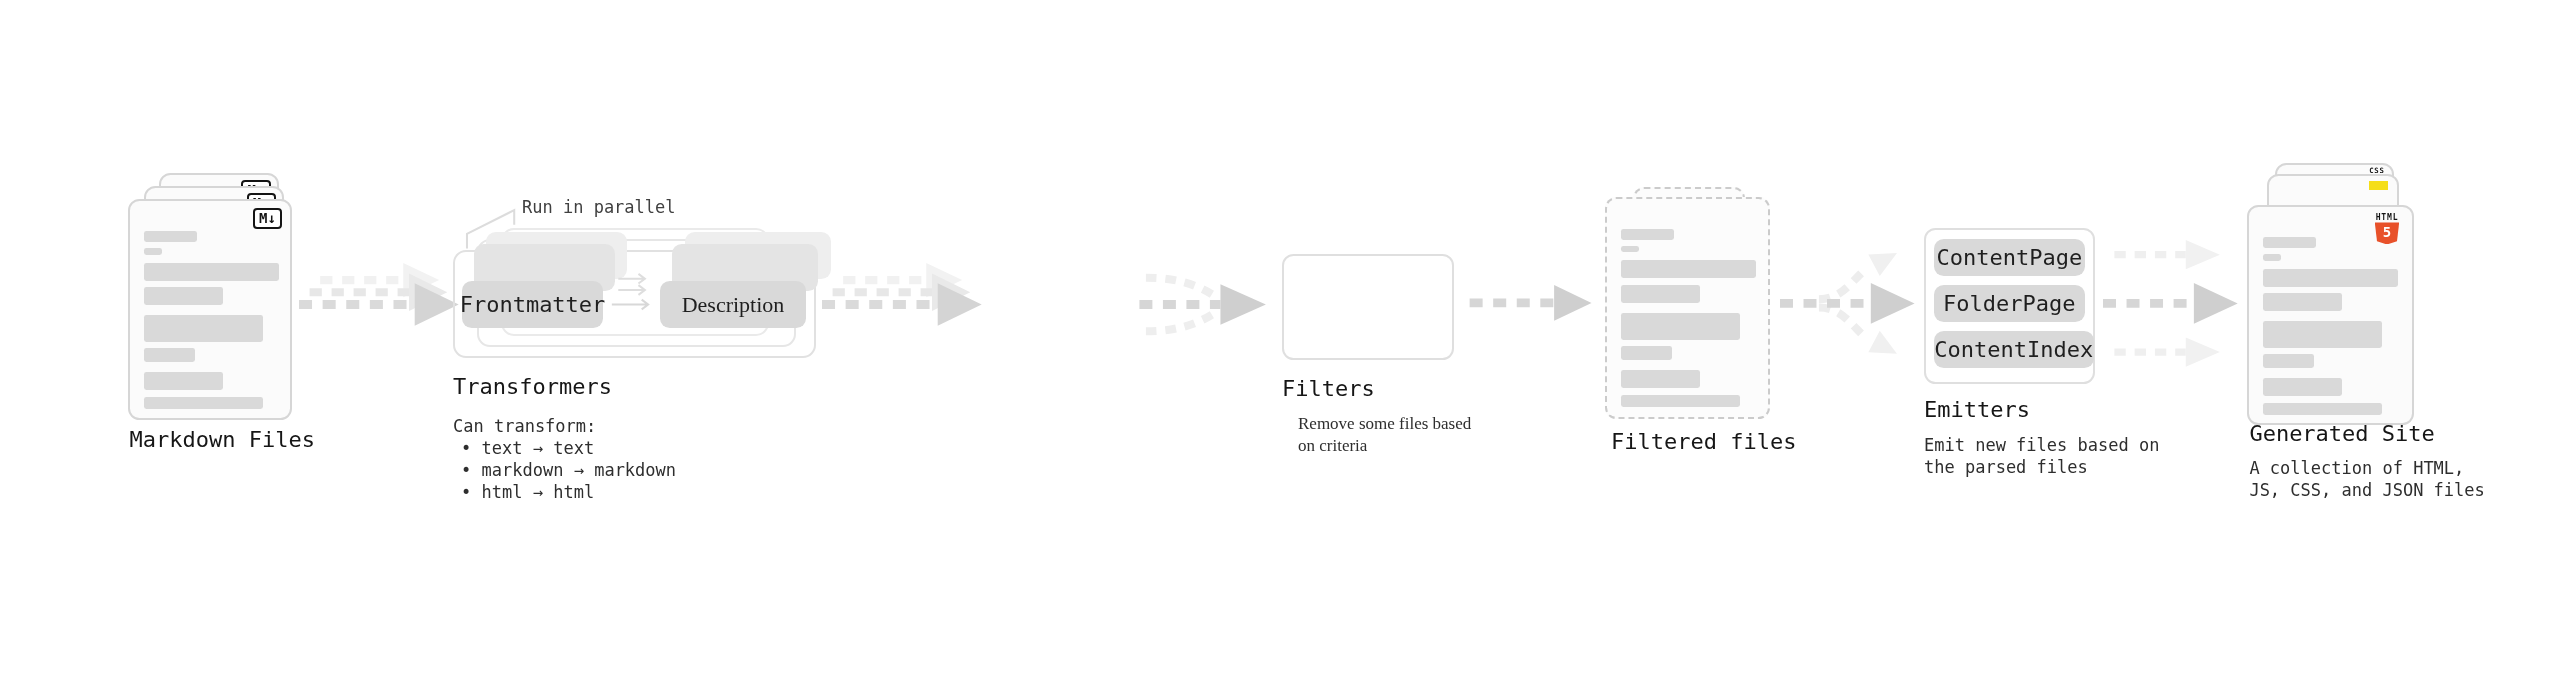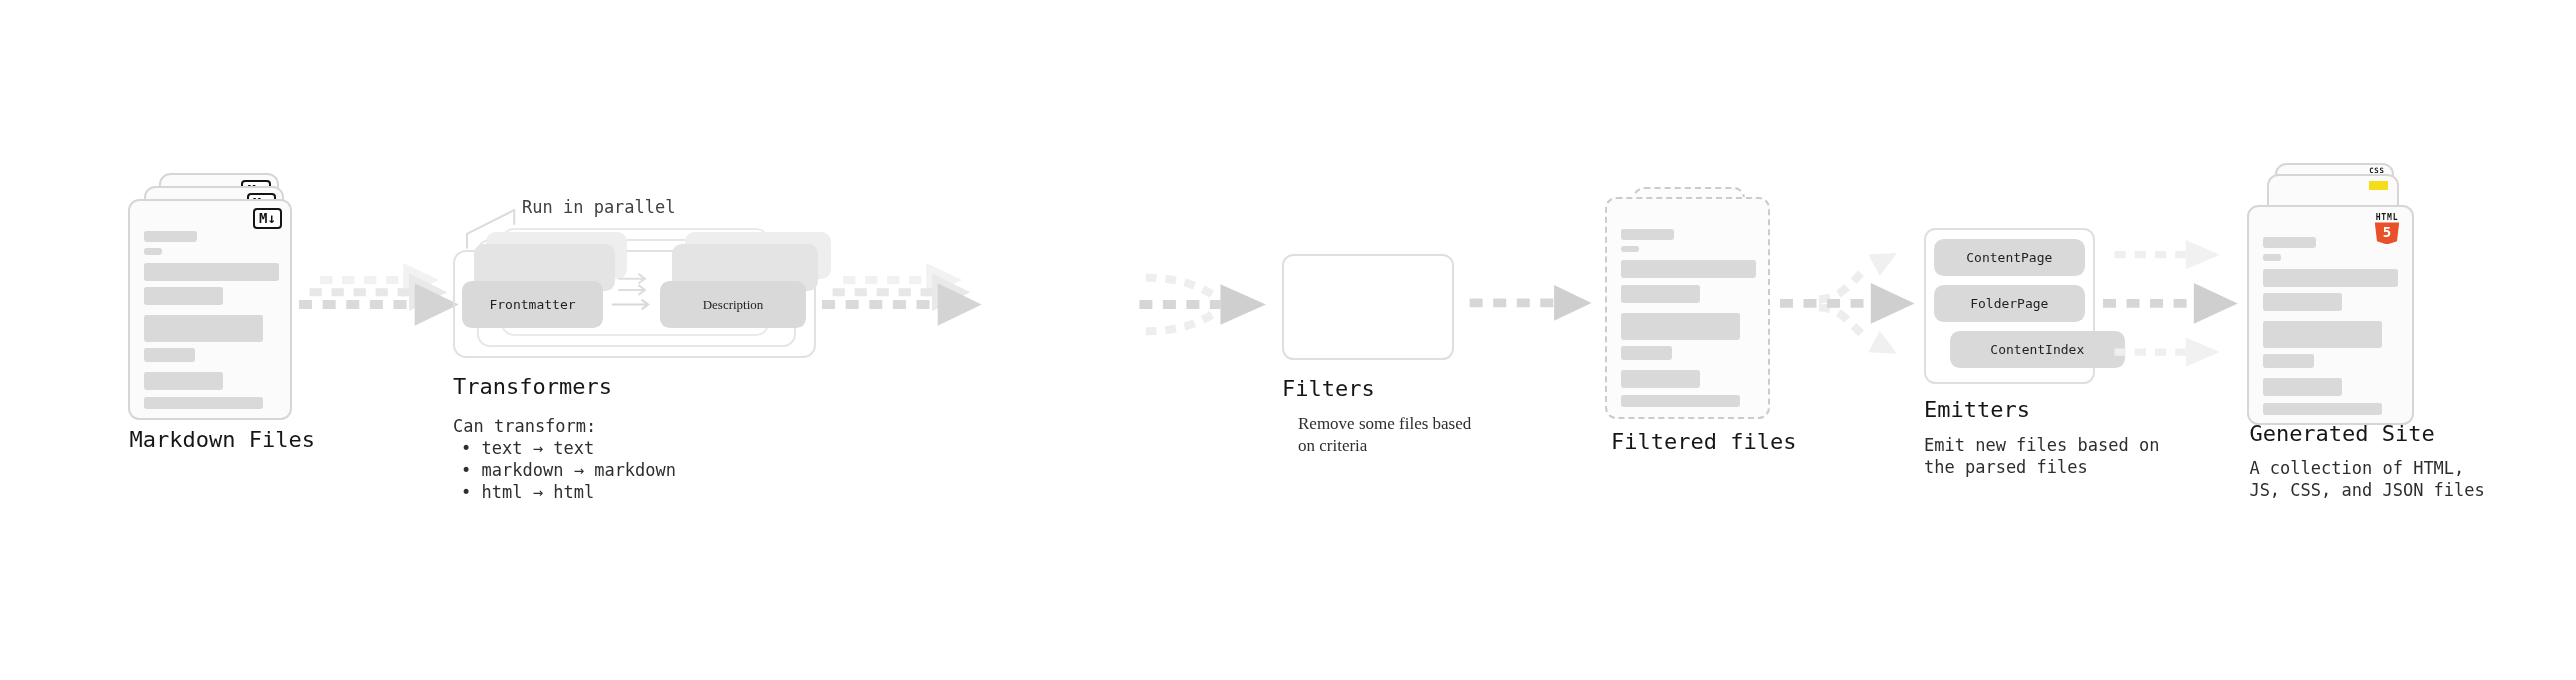--- a/index.html
+++ b/index.html
@@ -22,21 +22,21 @@
                 clip-path:polygon(0 0,100% 0,91% 86%,50% 100%,9% 86%);}
   .css-icon{position:absolute;text-align:center;}
   .css-label{font-size:7.3px;font-weight:bold;color:#141414;line-height:7.3px;letter-spacing:0.8px;}
   .css-underline{width:19.5px;height:3.3px;background:#2962f1;margin:0.8px auto 0;}
   .js-icon{position:absolute;width:19.5px;height:9px;background:#f5de19;}
   
   .obox{position:absolute;border:2px solid #e1e1e1;border-radius:13px;box-sizing:border-box;background:transparent;}
   .obox.mid{border-color:#e6e6e6;}
   .obox.back{border-color:#eaeaea;}
   .pill{position:absolute;background:#d9d9d9;border-radius:9.8px;display:flex;align-items:center;
-        justify-content:center;font-size:13px;color:#1f1f1f;}
+        justify-content:center;font-size:22px;color:#1f1f1f;}
   .pill-ghost{position:absolute;background:#e4e4e4;border-radius:9.8px;}
   .pill-ghost.g2{background:#eeeeee;}
   .frame{position:absolute;border:2px solid #dfdfdf;border-radius:11.4px;box-sizing:border-box;background:#fff;}
   
   .heading{position:absolute;font-size:22px;line-height:26px;color:#161616;white-space:nowrap;}
   .desc{position:absolute;font-size:17px;line-height:22px;color:#2e2e2e;white-space:pre-line;}
   .note{position:absolute;font-size:17px;color:#404040;white-space:nowrap;}
   .desc-list{position:absolute;font-size:17px;line-height:22px;color:#2e2e2e;}
   .desc-list ul{margin:0;padding:0 0 0 8.1px;list-style:none;}
   .desc-list li::before{content:"• ";}
@@ -166,21 +166,21 @@
     <path d="M48,78 C72,78 84,94 100,110" fill="none" stroke="#ededed" stroke-width="10" stroke-dasharray="14 11"></path>
     <polygon points="0,-15 32,0 0,15" transform="translate(116,120) rotate(28)" fill="#f0f0f0"></polygon>
     <line x1="0" y1="73" x2="112" y2="73" stroke="#d6d6d6" stroke-width="11" stroke-dasharray="16 13"></line>
     <polygon points="112,48 166,73 112,98" fill="#cfcfcf"></polygon>
   </svg>
 
   <div class="group" style="left:1924px;top:228px;width:244px;height:260px;">
     <div class="frame" style="left:0;top:0;width:171px;height:156px;"></div>
     <div class="pill" style="left:9.8px;top:10.6px;width:151px;height:37px;">ContentPage</div>
     <div class="pill" style="left:9.8px;top:57px;width:151px;height:37px;">FolderPage</div>
-    <div class="pill" style="left:9.8px;top:103px;width:175px;height:37px;margin-left:16px;">ContentIndex</div>
+    <div class="pill" style="left:9.8px;top:103px;width:160px;height:37px;">ContentIndex</div>
     <div class="heading" style="left:0;top:169px;">Emitters</div>
     <div class="desc" style="left:0;top:206px;">Emit new files based on
 the parsed files</div>
   </div>
 
   <svg style="left:2103px;top:240px;" width="142" height="130" viewBox="0 0 175 160">
     <line x1="14" y1="18" x2="102" y2="18" stroke="#efefef" stroke-width="9" stroke-dasharray="14 11"></line>
     <polygon points="102,0 144,18 102,36" fill="#f1f1f1"></polygon>
     <line x1="0" y1="78" x2="112" y2="78" stroke="#d6d6d6" stroke-width="11" stroke-dasharray="16 13"></line>
     <polygon points="112,53 166,78 112,103" fill="#cfcfcf"></polygon>

